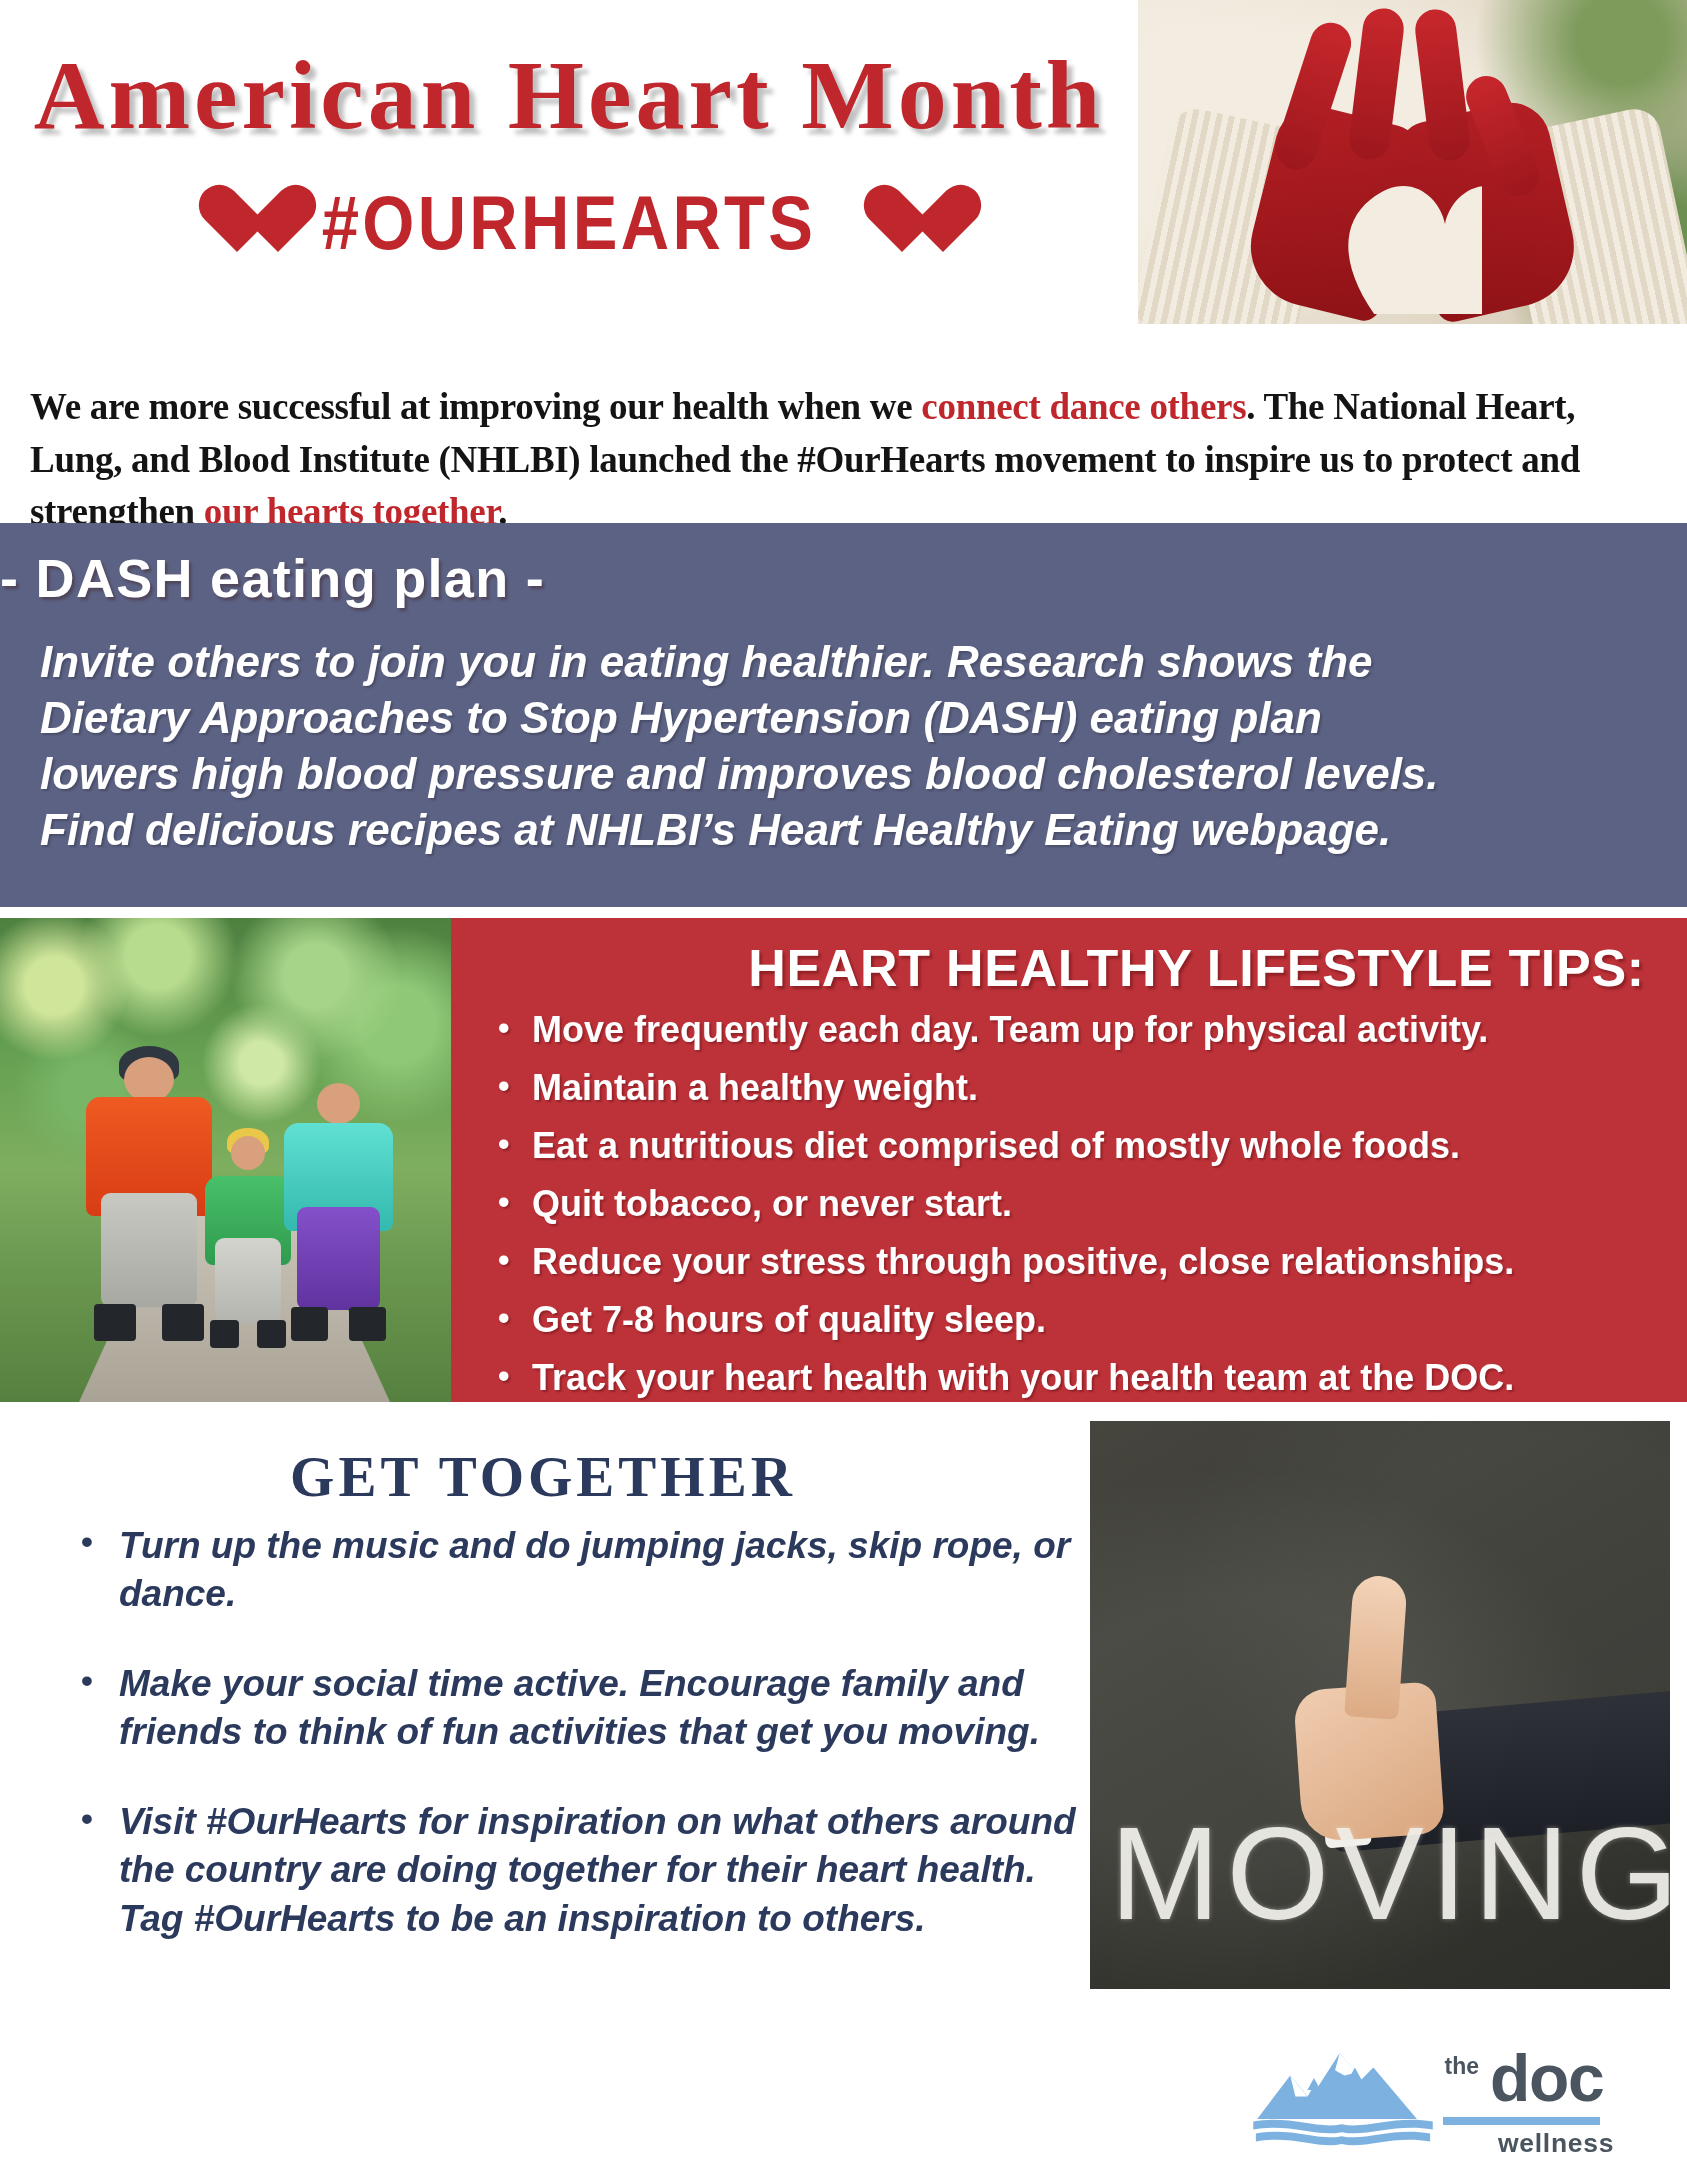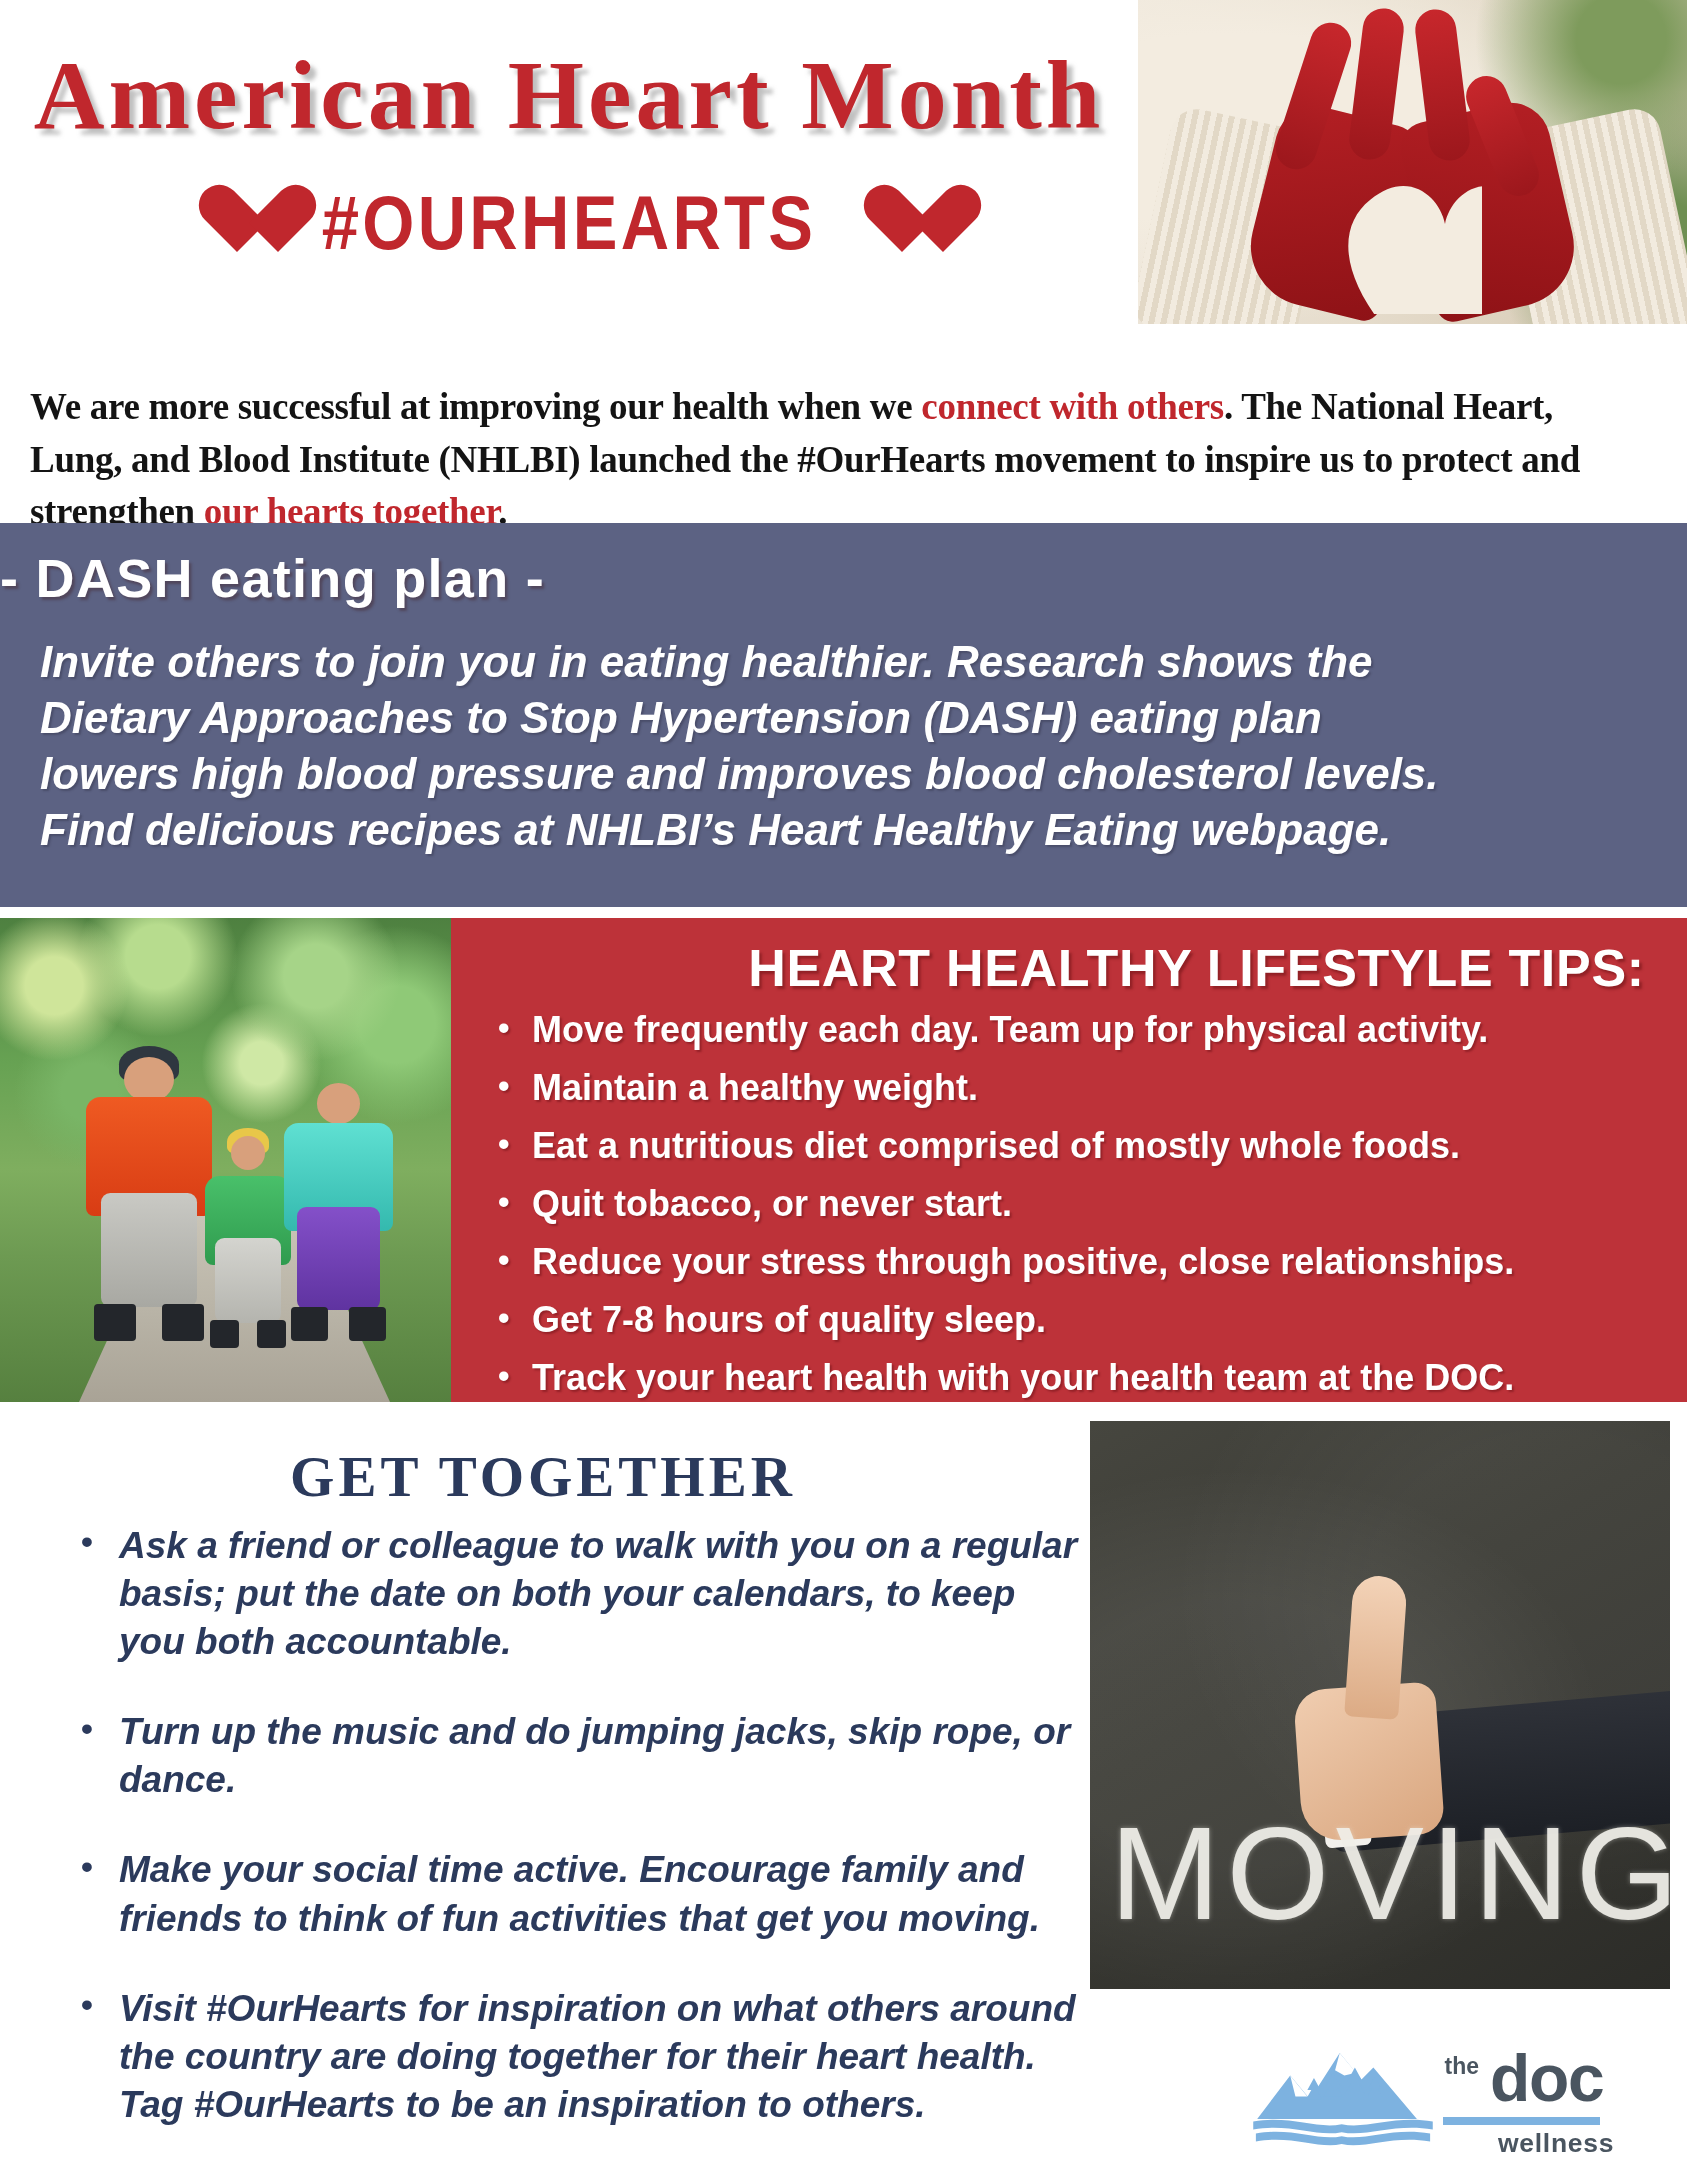--- a/index.html
+++ b/index.html
@@ -440,21 +440,21 @@
     <div class="mitten mit-palmL"></div>
     <div class="mitten mit-palmR"></div>
     <div class="fin fin1"></div>
     <div class="fin fin2"></div>
     <div class="fin fin3"></div>
     <div class="fin fin4"></div>
     <div class="heart-hole"></div>
   </div>
 </div>
 
-<p class="intro"><span>We are more successful at improving our health when we </span><span class="accent">connect with others</span><span>. The National Heart, Lung, and Blood Institute (NHLBI) launched the #OurHearts movement to inspire us to protect and strengthen </span><span class="accent">our hearts together</span><span>.</span></p>
+<p class="intro"><span>We are more successful at improving our health when we </span><span class="accent">connect dance others</span><span>. The National Heart, Lung, and Blood Institute (NHLBI) launched the #OurHearts movement to inspire us to protect and strengthen </span><span class="accent">our hearts together</span><span>.</span></p>
 
 <section class="dash-band">
   <div class="dash-title">- DASH eating plan -</div>
   <div class="dash-body">
     <div>Invite others to join you in eating healthier.  Research shows the</div>
     <div>Dietary Approaches to Stop Hypertension (DASH) eating plan</div>
     <div>lowers high blood pressure and improves blood cholesterol levels.</div>
     <div>Find delicious recipes at NHLBI’s Heart Healthy Eating webpage.</div>
   </div>
 </section>
@@ -501,21 +501,20 @@
       <li>Quit tobacco, or never start.</li>
       <li>Reduce your stress through positive, close relationships.</li>
       <li>Get 7-8 hours of quality sleep.</li>
       <li>Track your heart health with your health team at the DOC.</li>
     </ul>
   </div>
 </section>
 
 <div class="gt-title">GET TOGETHER</div>
 <ul class="gt-list">
-  <li>Ask a friend or colleague to walk with you on a regular basis; put the date on both your calendars, to keep you both accountable.</li>
   <li>Turn up the music and do jumping jacks, skip rope, or dance.</li>
   <li>Make your social time active.  Encourage family and friends to think of fun activities that get you moving.</li>
   <li>Visit #OurHearts for inspiration on what others around the country are doing together for their heart health. Tag #OurHearts to be an inspiration to others.</li>
 </ul>
 
 <div class="moving-photo">
   <div class="mp-bg"></div>
   <div class="thumb-arm">
     <div class="thumb-cuff"></div>
   </div>

